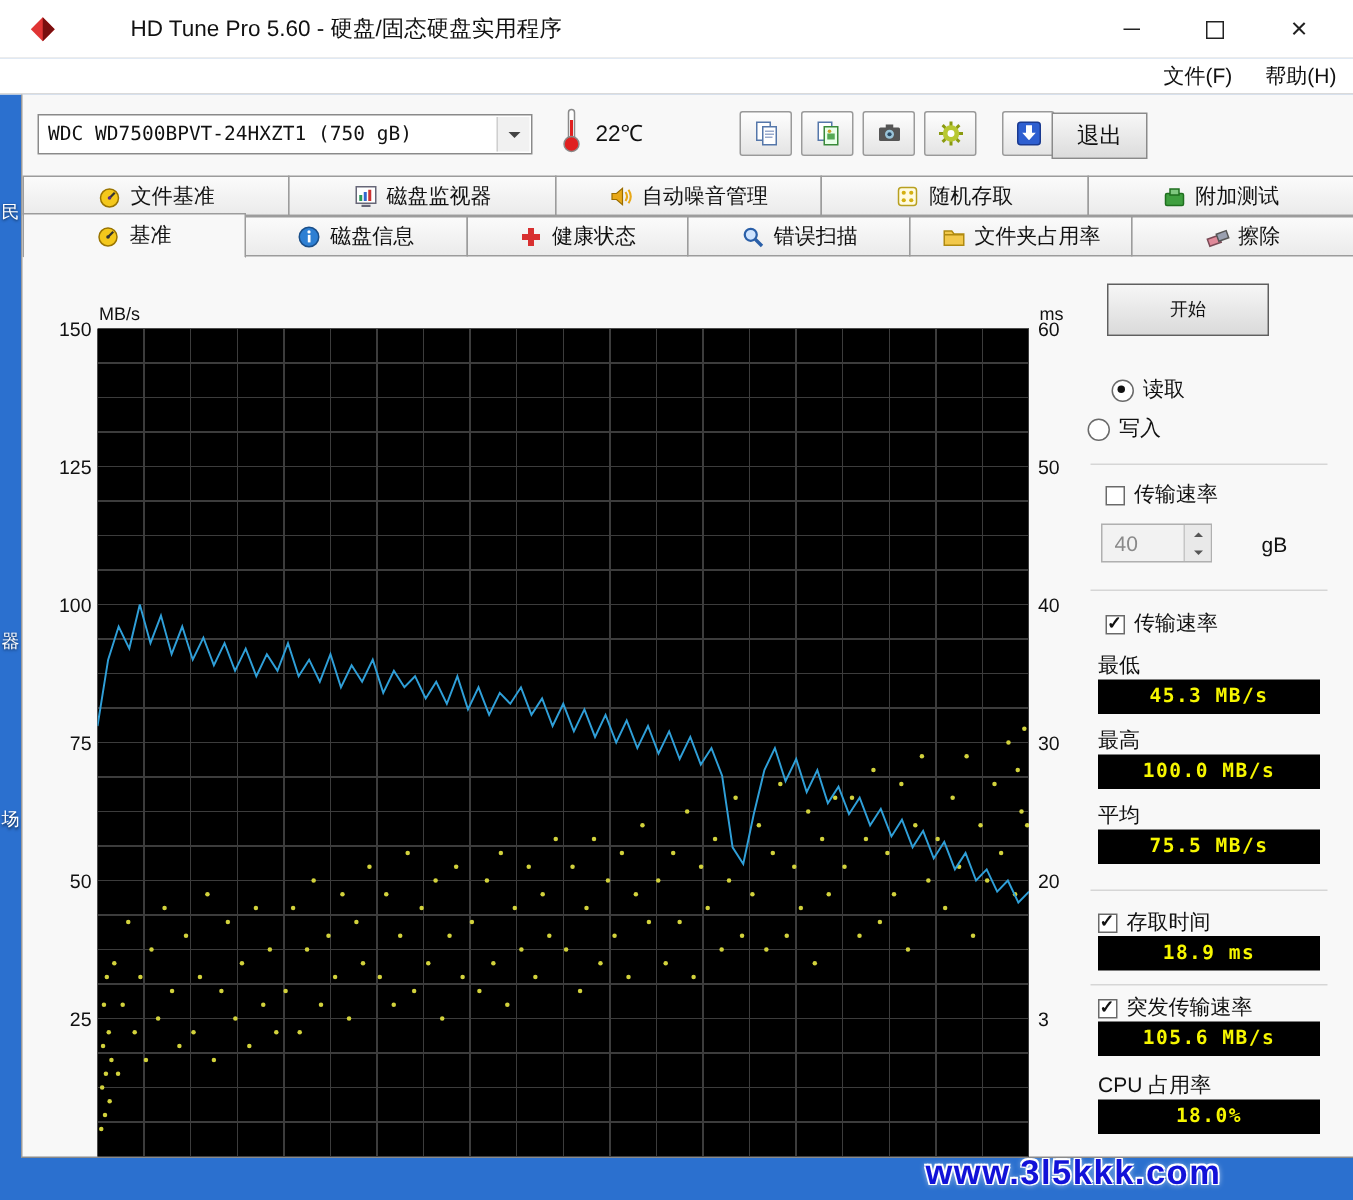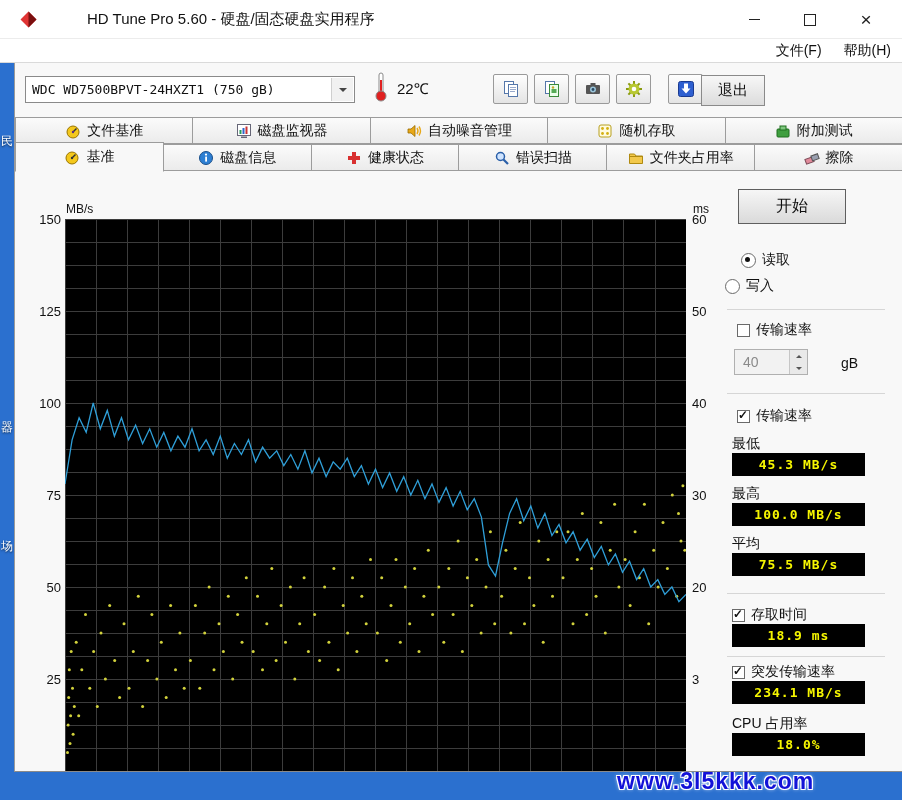--- a/index.html
+++ b/index.html
@@ -60,37 +60,37 @@
   .unit-right{left:678px;top:139px;}
   .plot{left:50px;top:156px;width:621px;height:552px;background:#000;}
   .tick-col{top:156px;height:552px;font-size:13px;}
   .tick-left{left:4px;width:42px;}
   .tick-left span{position:absolute;right:0;}
   .tick-right{left:677px;width:30px;}
   .tick-right span{position:absolute;left:0;}
 
   
   .start-btn{left:723px;top:126px;width:106px;height:33px;border:1px solid #5f5f5f;
-             background:linear-gradient(#f6f6f6,#dadada);font-size:16px;
+             background:linear-gradient(#f6f6f6,#dadada);font-size:12px;
              display:flex;align-items:center;justify-content:center;}
   .ctl-row{display:flex;align-items:center;gap:6px;font-size:14px;}
   .radio{width:13px;height:13px;border:1px solid #6a6a6a;border-radius:50%;background:#fff;position:relative;flex:none;}
   .radio.checked::after{content:"";position:absolute;left:3px;top:3px;width:5px;height:5px;border-radius:50%;background:#111;}
   .checkbox{width:13px;height:13px;border:1px solid #6a6a6a;background:#fff;position:relative;flex:none;box-sizing:border-box;}
   .checkbox.checked::after{content:"✓";position:absolute;left:0;top:-3px;font-size:12px;font-weight:bold;color:#111;}
   .sep{left:712px;width:158px;height:0;border-top:1px solid #d6d6d6;}
   .spinner{left:719px;top:286px;width:74px;height:26px;border:1px solid #b0b0b0;background:#f2f2f2;
            display:flex;box-sizing:border-box;}
   .spin-val{flex:1;display:flex;align-items:center;padding-left:8px;color:#8a8a8a;font-size:14px;}
   .spin-btns{width:17px;display:flex;flex-direction:column;border-left:1px solid #c6c6c6;}
   .spin-b{flex:1;background:#e9e9e9;display:flex;align-items:center;justify-content:center;}
   .spin-b.up::after{content:"";border:3px solid transparent;border-bottom-color:#555;margin-top:-3px;}
   .spin-b.dn::after{content:"";border:3px solid transparent;border-top-color:#555;margin-bottom:-3px;}
   .plabel{left:717px;font-size:14px;}
-  .vbox{left:717px;width:133px;height:23px;background:#000;color:#f6f600;
+  .vbox{left:717px;width:148px;height:23px;background:#000;color:#f6f600;
         font-family:"DejaVu Sans Mono",monospace;font-size:13px;font-weight:bold;
         display:flex;align-items:center;justify-content:center;letter-spacing:1px;}
 
   
   .desk-label{position:absolute;left:1px;color:#fff;font-size:12px;text-shadow:0 1px 2px rgba(0,0,0,.65);}
   .watermark{position:absolute;left:617px;top:768px;font-size:23px;font-weight:bold;color:#1212d8;
              letter-spacing:1px;
              text-shadow:-1px -1px 0 #fff,1px -1px 0 #fff,-1px 1px 0 #fff,1px 1px 0 #fff,0 0 4px #fff;}
 </style>
 </head>
@@ -551,19 +551,19 @@
       <span>存取时间</span>
     </div>
     <div class="vbox" style="top:561px">18.9 ms</div>
 
     <div class="sep" style="top:593px"></div>
 
     <div class="ctl-row" style="left:717px;top:600px">
       <span class="checkbox checked"></span>
       <span>突发传输速率</span>
     </div>
-    <div class="vbox" style="top:618px">234.1 MB/s</div>
+    <div class="vbox" style="top:618px">105.6 MB/s</div>
 
     <div class="plabel" style="top:652px">CPU 占用率</div>
     <div class="vbox" style="top:670px">18.0%</div>
 
   </div>
 </div>
 
 </body></html>

